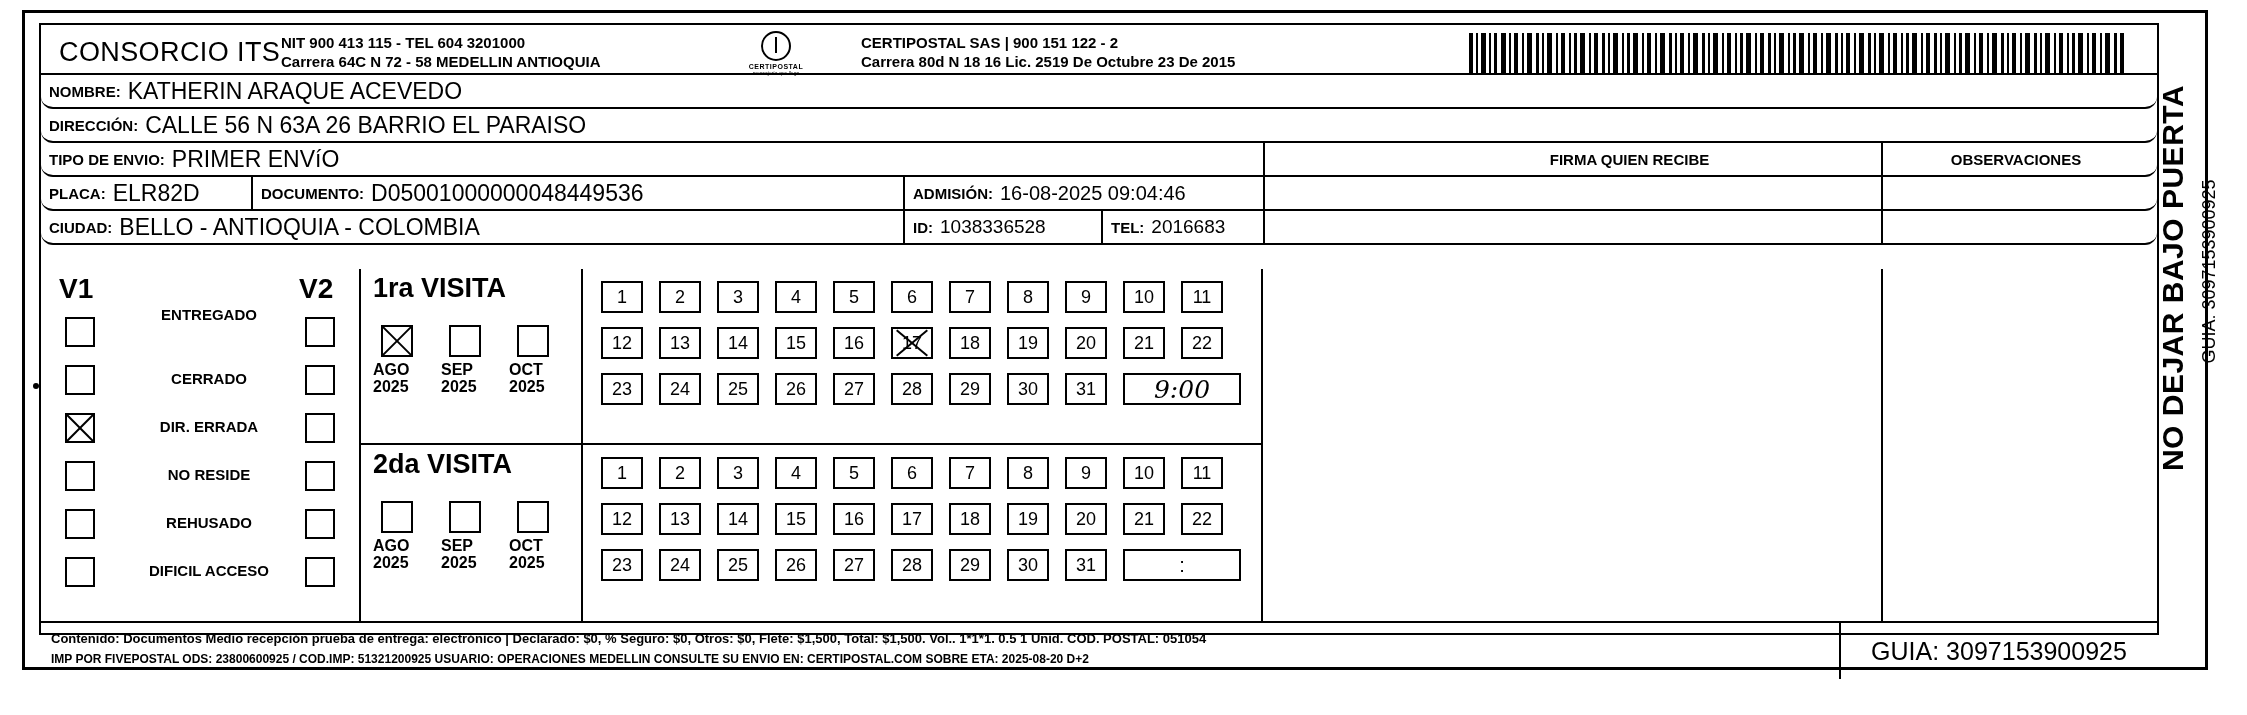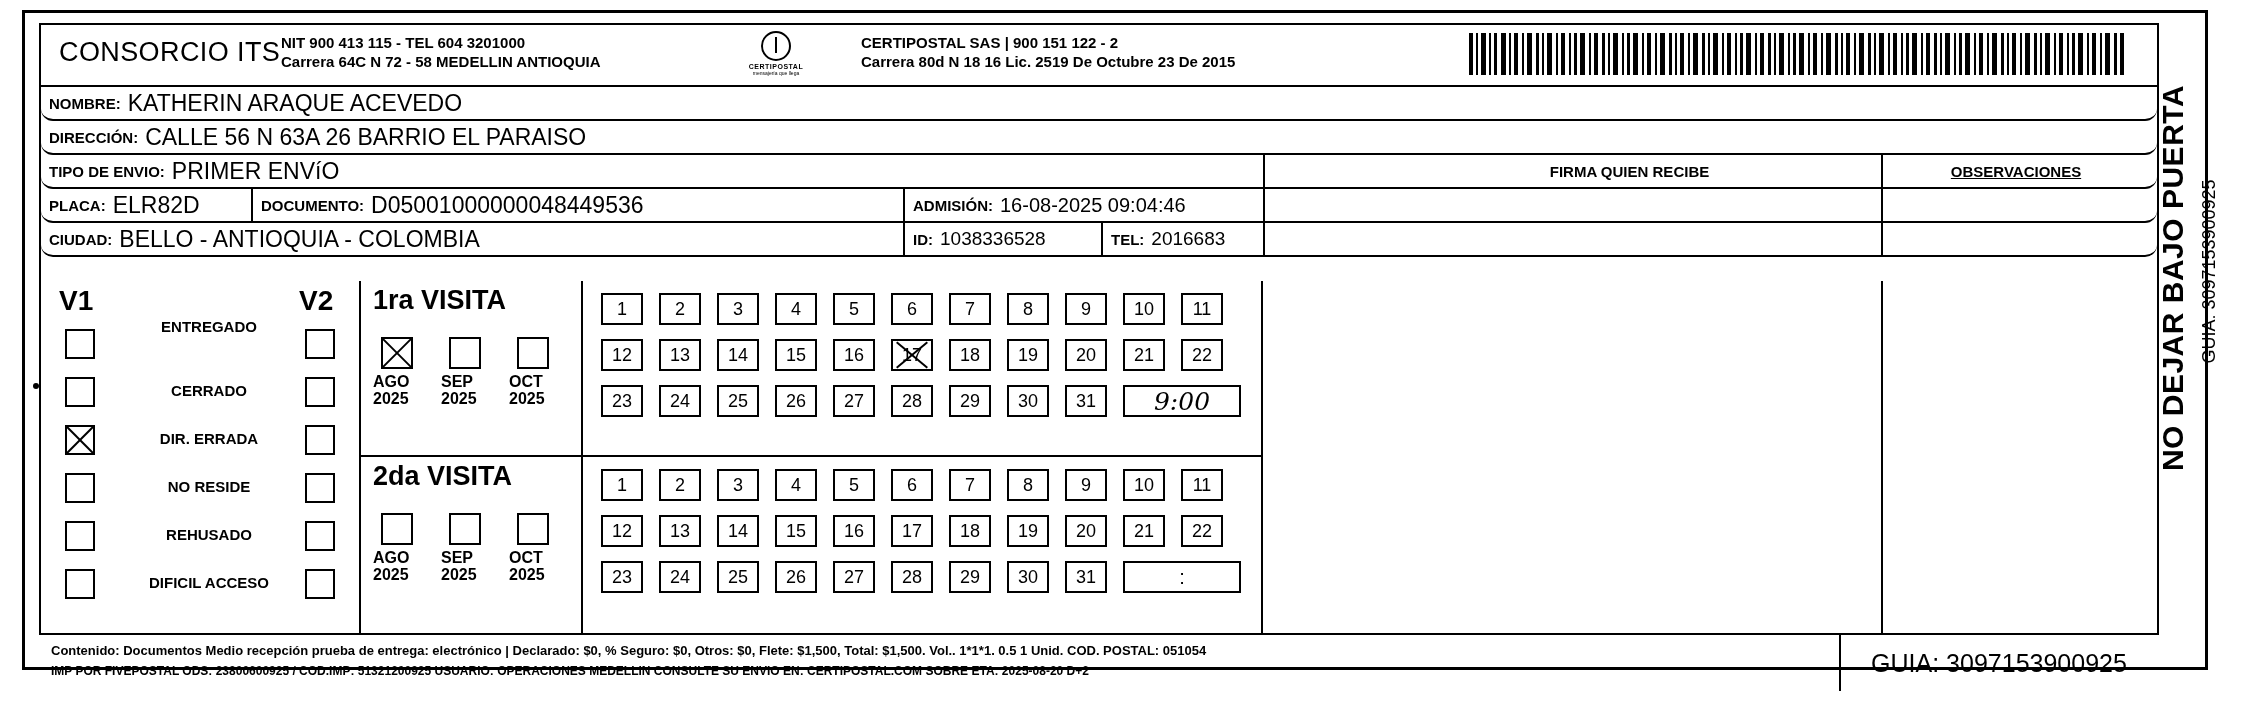--- a/index.html
+++ b/index.html
@@ -33,21 +33,21 @@
     left: 14px;
     top: 10px;
     width: 2120px;
     height: 612px;
     border: 2px solid #000;
     box-sizing: border-box;
   }
   
   .header {
     position: relative;
-    height: 62px;
+    height: 50px;
     border-bottom: 2px solid #000;
     box-sizing: border-box;
   }
   .hdr-consorcio {
     position: absolute;
     left: 18px;
     top: 12px;
     font-size: 27px;
     letter-spacing: .4px;
   }
@@ -460,21 +460,21 @@
       <div class="row" style="height:34px;">
         <div class="cell" style="left:0; width:1222px;">
           <span class="lbl">TIPO DE ENVIO:</span>
           <span class="val">PRIMER ENVíO</span>
         </div>
         <div class="vline" style="left:1222px;"></div>
         <div class="cell" style="left:1224px; width:721px; justify-content:center;">
           <span class="lbl">FIRMA QUIEN RECIBE</span>
         </div>
         <div class="vline" style="left:1840px;"></div>
-        <div class="cell" style="left:1842px; right:16px; justify-content:center;text-decoration:underline;">
+        <div class="cell" style="left:1842px; right:16px; justify-content:center;">
           <span class="lbl">OBSERVACIONES</span>
         </div>
       </div>
 
       <div class="row" style="height:34px;">
         <div class="cell" style="left:0; width:210px;">
           <span class="lbl">PLACA:</span>
           <span class="val">ELR82D</span>
         </div>
         <div class="vline" style="left:210px;"></div>

